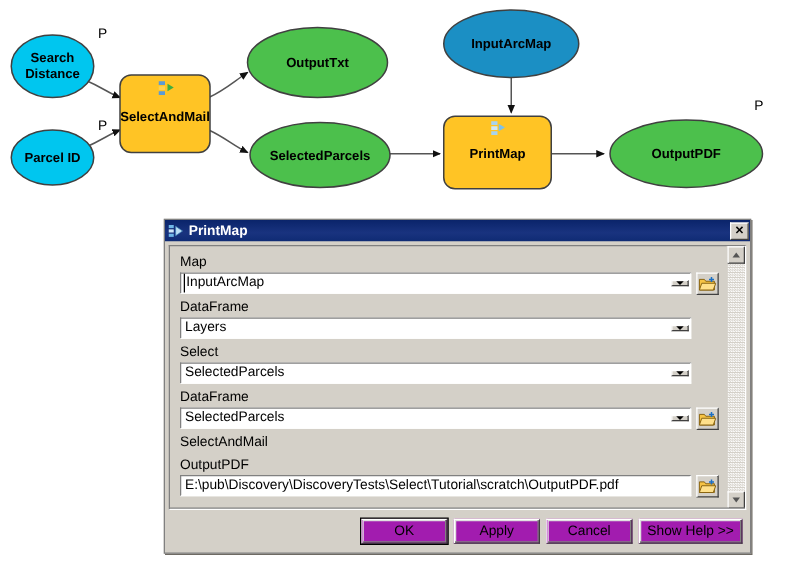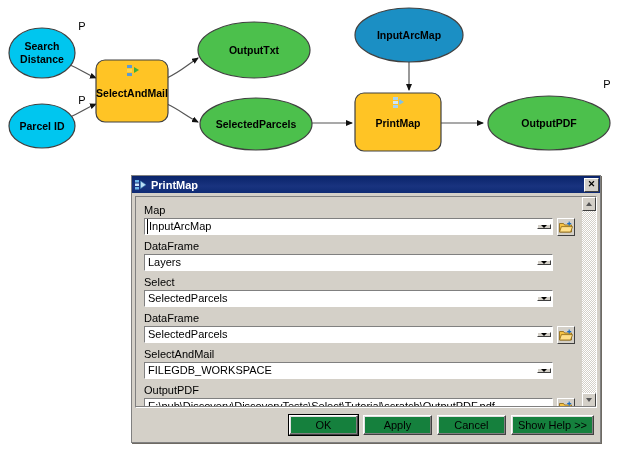--- a/index.html
+++ b/index.html
@@ -267,21 +267,21 @@
     align-items: center;
     justify-content: flex-end;
     gap: 5px;
     padding-right: 3px;
     box-sizing: border-box;
   }
   .dlg-btn {
     height: 20px;
     min-width: 69px;
     padding: 0 6px;
-    background: #15803d;
+    background: #a21caf;
     border-top: 1px solid #ffffff;
     border-left: 1px solid #ffffff;
     border-right: 1px solid #404040;
     border-bottom: 1px solid #404040;
     box-shadow: inset -1px -1px 0 #808080, inset 1px 1px 0 #dfdfdf;
     font-size: 11px;
     font-family: "Liberation Sans", sans-serif;
     color: #000;
     display: flex;
     align-items: center;
@@ -462,29 +462,20 @@
                 <path d="M2.4,5.6 L13.6,5.6 L11.6,11 L0.5,11 z" fill="#ffe08a" stroke="#8a6512" stroke-width="0.8"></path>
                 <rect x="9.6" y="0.6" width="1.2" height="4" fill="#1b6fc4"></rect>
                 <rect x="8.2" y="2" width="4" height="1.2" fill="#1b6fc4"></rect>
               </svg>
             </div>
           </div>
         </div>
 
         <div class="field-group">
           <div class="field-label">SelectAndMail</div>
-          <div class="field-row">
-            <div class="combo">
-              <div class="combo-value">FILEGDB_WORKSPACE</div>
-              <div class="combo-arrow">
-                  <i class="arrow-glyph"></i>
-                </div>
-            </div>
-            <div class="browse-spacer"></div>
-          </div>
         </div>
 
         <div class="field-group">
           <div class="field-label">OutputPDF</div>
           <div class="field-row">
             <div class="textbox">E:\pub\Discovery\DiscoveryTests\Select\Tutorial\scratch\OutputPDF.pdf</div>
             <div class="browse-btn">
               <svg width="14" height="13" viewBox="0 0 14 13">
                 <path d="M0.5,2.5 L4.5,2.5 L5.6,4 L12.5,4 L12.5,11 L0.5,11 z" fill="#f6c344" stroke="#8a6512" stroke-width="0.8"></path>
                 <path d="M2.4,5.6 L13.6,5.6 L11.6,11 L0.5,11 z" fill="#ffe08a" stroke="#8a6512" stroke-width="0.8"></path>

